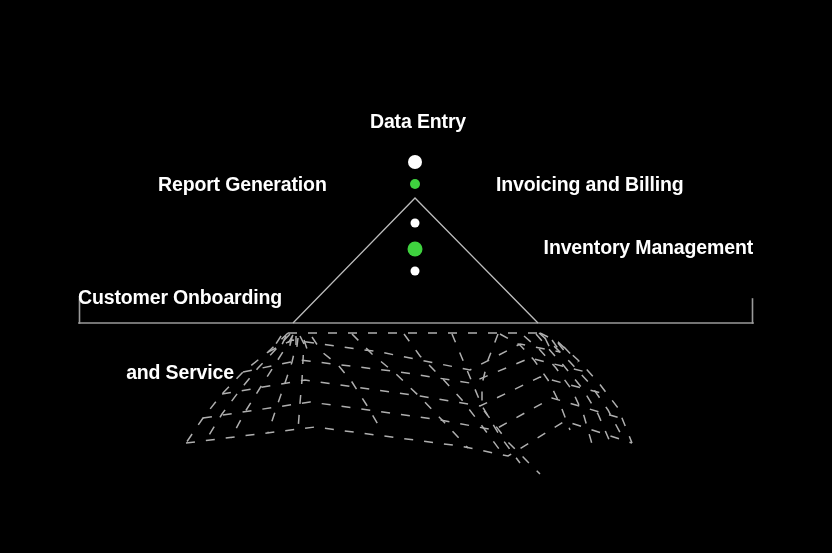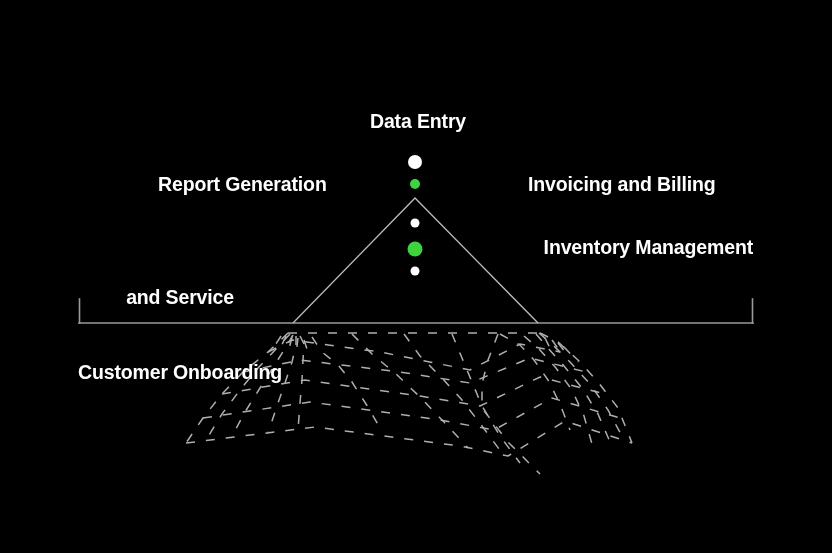--- a/index.html
+++ b/index.html
@@ -37,21 +37,21 @@
     line-height: 25px;
     white-space: pre;
     margin: 0;
   }
   .label.center { transform: translateX(-50%); }
   .label.right  { text-align: center; }
   .label.left   { text-align: center; }
 
   #lbl-data-entry        { left: 418px; top: 109px; }
   #lbl-report-generation { left: 158px; top: 172px; }
-  #lbl-invoicing         { left: 496px; top: 172px; margin-left: 32px; }
+  #lbl-invoicing         { left: 496px; top: 172px; }
   #lbl-customer          { left: 78px;  top: 235px; }
   #lbl-inventory         { left: 753px; top: 235px; transform: translateX(-100%); }
 
   .dot {
     position: absolute;
     border-radius: 50%;
     transform: translate(-50%, -50%);
   }
 </style>
 </head>
@@ -117,19 +117,19 @@
   <div class="dot" style="left:415px; top:249px; width:15px; height:15px; background:#3fd23f;"></div>
   <div class="dot" style="left:415px; top:271px; width:9px; height:9px; background:#ffffff;"></div>
 
   <div class="label center" id="lbl-data-entry">Data Entry</div>
 
   <div class="label left" id="lbl-report-generation">Report Generation</div>
 
   <div class="label left" id="lbl-invoicing">Invoicing and Billing</div>
 
   <div class="label left" id="lbl-customer">
+    <div>Customer Onboarding</div>
     <div>and Service</div>
-    <div>Customer Onboarding</div>
   </div>
 
   <div class="label right" id="lbl-inventory">Inventory Management</div>
 
 </div>
 
 </body></html>

